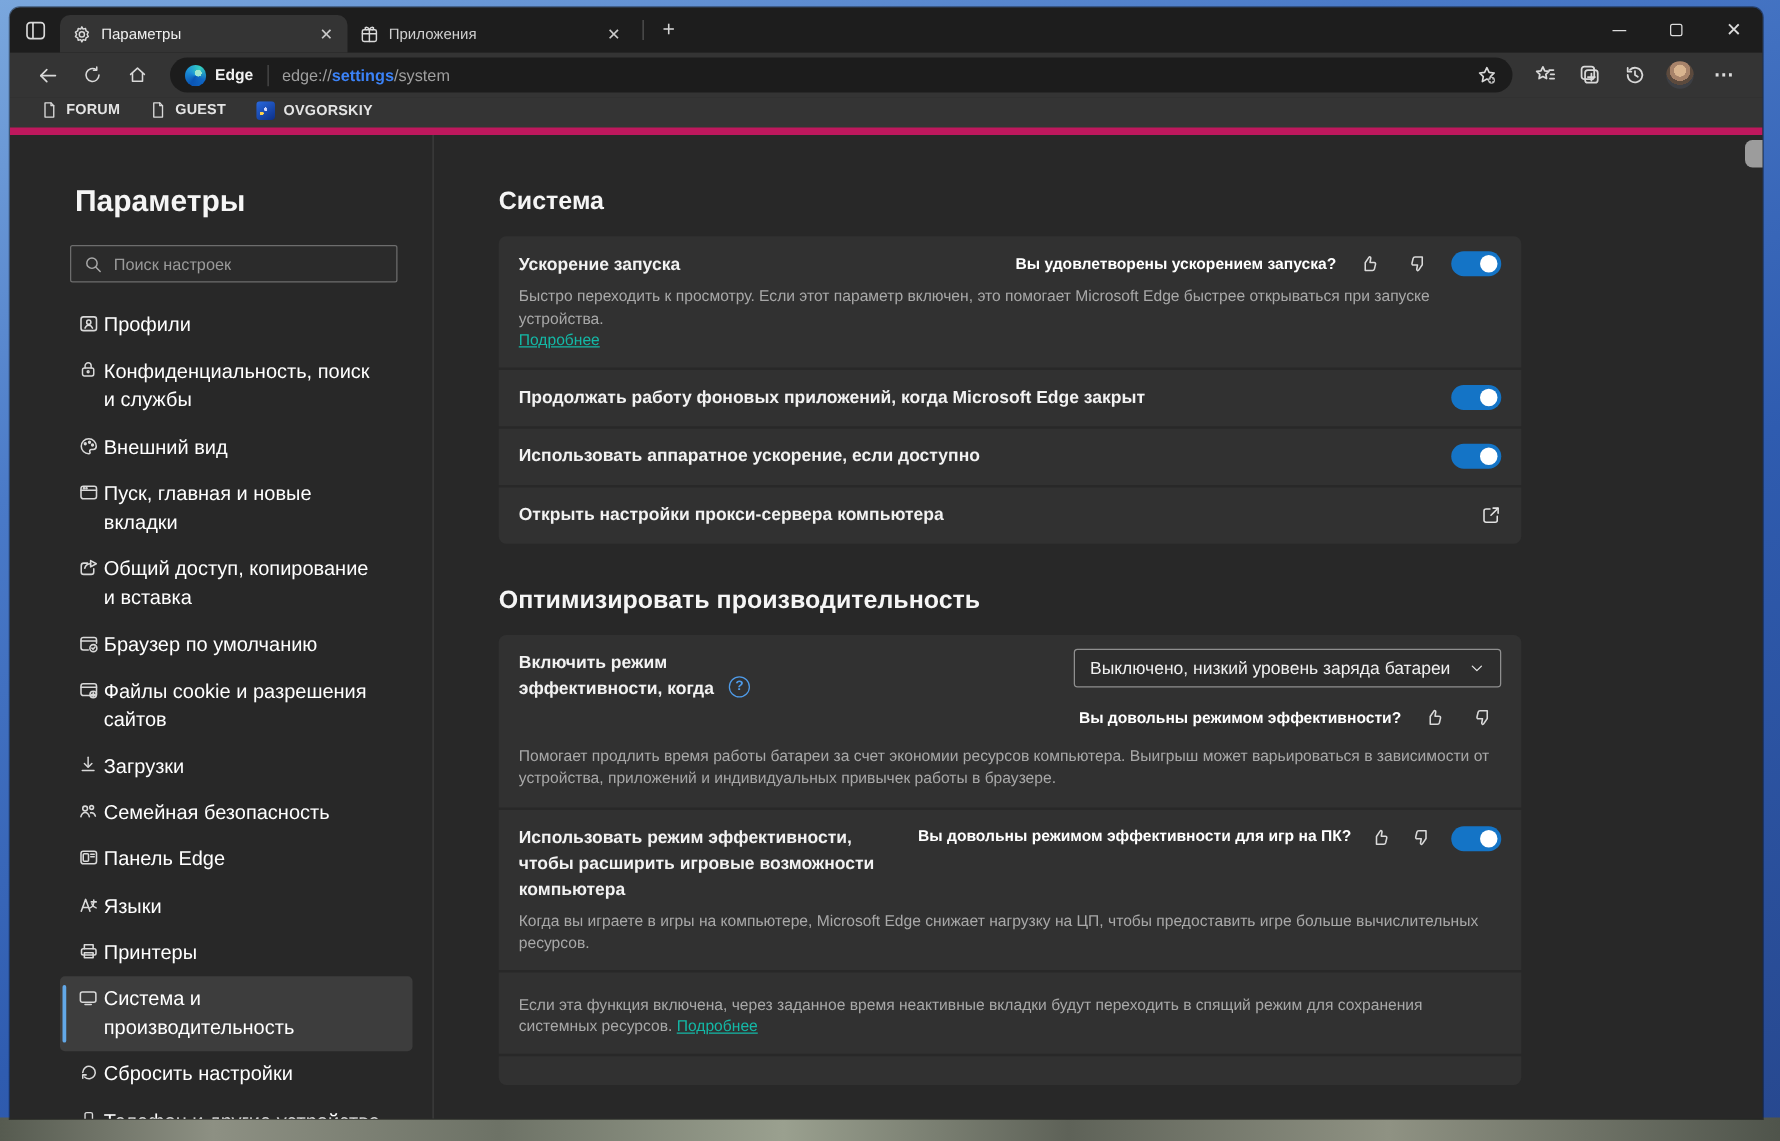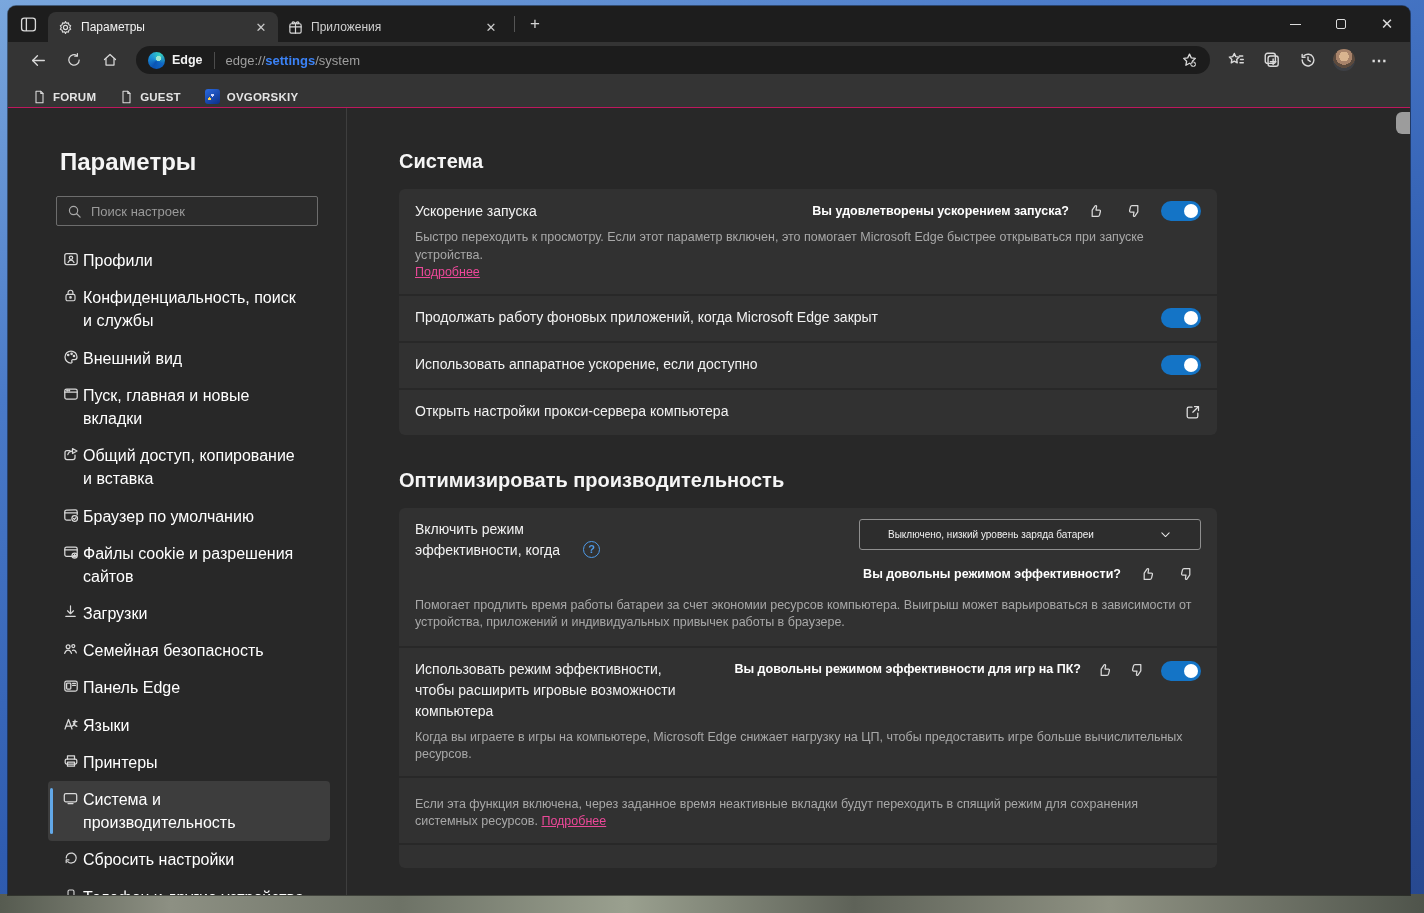--- a/index.html
+++ b/index.html
@@ -38,21 +38,21 @@
   .edgechip{display:flex;align-items:center;gap:7px;padding-right:11px;border-right:1px solid #4c4c4c}
   .edgelogo{width:17px;height:17px;border-radius:50%;background:
       radial-gradient(circle at 62% 38%,#9ee8cf 0 18%,transparent 19%),
       conic-gradient(from 210deg,#0a54b4,#1b8fd8,#35cfc0,#0f66c4,#0a54b4);flex:none}
   .edgechip b{font-size:12.5px;color:#f2f2f2;font-weight:700}
   .urltext{margin-left:11px;font-size:13px;color:#9f9f9f;white-space:nowrap;overflow:hidden}
   .urltext b{color:#3b82f6;font-weight:700}
   .pill-right{margin-left:auto;display:flex;align-items:center}
 
   
-  .bookmarks{height:30px;background:#343434;display:flex;align-items:flex-end;padding:0 16px;gap:6px;border-bottom:1px solid #be185d}
+  .bookmarks{height:30px;background:#343434;display:flex;align-items:flex-start;padding:0 16px;gap:6px;border-bottom:6px solid #be185d}
   .bm{display:flex;align-items:center;gap:7px;padding:3px 9px;border-radius:4px;color:#e4e4e4;font-size:11.5px;font-weight:600;letter-spacing:.2px}
   .favicon-ov{width:15px;height:15px;border-radius:3px;background:
       radial-gradient(circle at 50% 42%,#cfd8ff 0 12%,transparent 13%),
       radial-gradient(circle at 30% 65%,#ffd24a 0 10%,transparent 11%),
       linear-gradient(145deg,#2a6ae0,#0c2f86);flex:none}
 
   
   .content{position:absolute;top:102px;left:0;right:0;bottom:0;display:flex;background:#282828}
   .sidebar{width:339px;flex:none;border-right:1px solid #3e3e3e;padding:34px 16px 0 46px}
   .sb-title{font-size:24px;font-weight:700;color:#f5f5f5;margin:6px 0 20px 6px}
@@ -66,38 +66,38 @@
   .sb-item.selected::before{content:"";position:absolute;left:2px;top:7px;bottom:7px;width:3px;border-radius:2px;background:#62a8e8}
   .sb-label{max-width:225px}
 
   .main{flex:1;padding:42px 0 0 52px;min-width:0}
   .sec-head{font-size:20px;font-weight:700;color:#f5f5f5;margin-bottom:16px}
   .card{width:818px;display:flex;flex-direction:column;gap:2px;margin-bottom:26px}
   .row{background:#313131;padding:11px 16px 12px}
   .row:first-child{border-radius:6px 6px 0 0}
   .row:last-child{border-radius:0 0 6px 6px}
   .rowtop{display:flex;align-items:center;gap:16px;min-height:22px}
-  .rtitle{font-size:14px;font-weight:400;color:#f2f2f2;line-height:1.5}
+  .rtitle{font-size:14px;font-weight:700;color:#f2f2f2;line-height:1.5}
   .spacer{flex:1}
   .feedback{font-size:12.5px;font-weight:600;color:#ffffff;white-space:nowrap}
   .thumb{width:22px;height:22px;display:flex;align-items:center;justify-content:center;color:#e0e0e0}
   .toggle{width:40px;height:20px;border-radius:10px;background:#1474c6;position:relative;flex:none}
   .toggle::after{content:"";position:absolute;top:3px;right:3px;width:14px;height:14px;border-radius:50%;background:#fff}
   .desc{margin-top:7px;font-size:12.5px;color:#a8a8a8;line-height:1.4;max-width:780px}
-  .lnk{color:#ec4899;text-decoration:underline;cursor:pointer}
+  .lnk{color:#14b8a6;text-decoration:underline;cursor:pointer}
   .extlink{margin-left:auto;color:#e2e2e2}
 
   
   .effrow{display:flex;align-items:flex-start}
   .eff-left{width:250px;position:relative;flex:none}
   .helpdot{position:absolute;left:168px;top:22px;width:17px;height:17px;border:1.4px solid #4f9be8;border-radius:50%;
     color:#4f9be8;font-size:11px;font-weight:700;display:flex;align-items:center;justify-content:center}
   .eff-right{margin-left:auto;display:flex;flex-direction:column;align-items:flex-end}
   .dropdown{width:342px;height:31px;border:1px solid #8f8f8f;border-radius:3px;background:#2d2d2d;
-    display:flex;align-items:center;padding:0 28px;color:#f0f0f0;font-size:10px;gap:8px}
+    display:flex;align-items:center;padding:0 12px;color:#f0f0f0;font-size:14px;gap:8px}
   .dropdown .dd-label{flex:1;white-space:nowrap}
   .fbline{display:flex;align-items:center;gap:16px;margin-top:13px;padding-right:4px}
 
   
   .scrollbar{position:absolute;right:3px;top:104px;bottom:2px;width:11px}
   .scrollbar .thumb{position:absolute;top:2px;bottom:4px;left:0;right:0;background:#9c9c9c;border-radius:6px}
 
   svg{display:block}
   .ic{stroke:#d9d9d9;fill:none;stroke-width:1.25;stroke-linecap:round;stroke-linejoin:round}
 </style>

